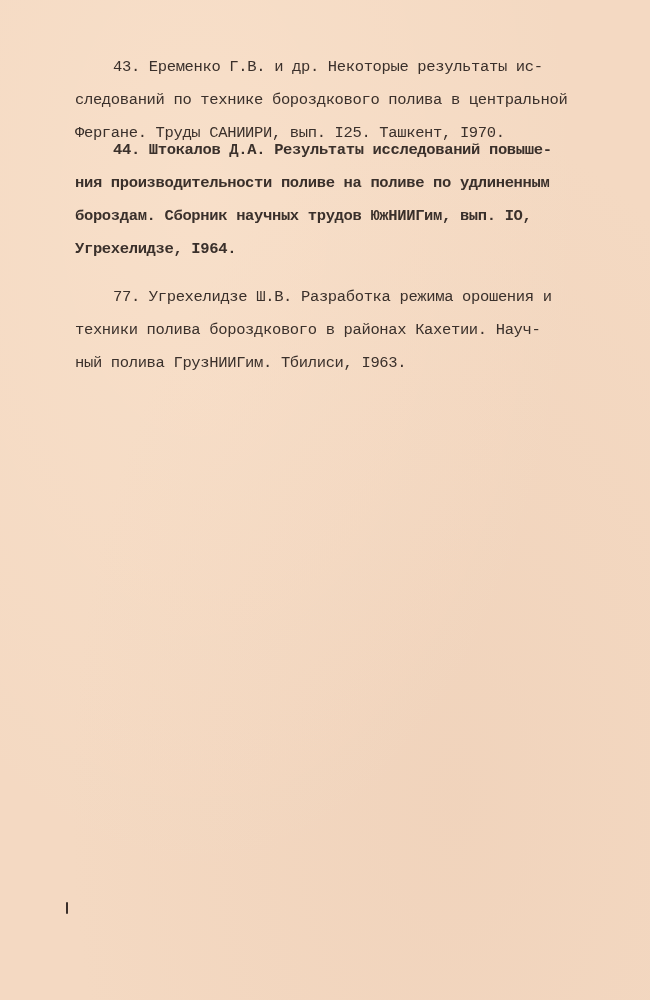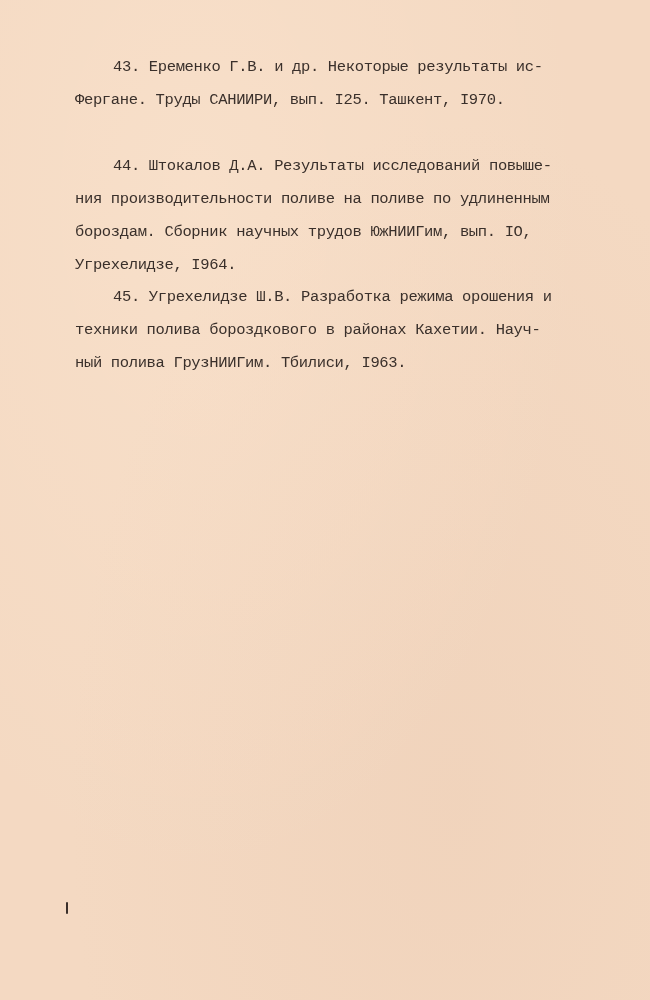--- a/index.html
+++ b/index.html
@@ -35,49 +35,50 @@
       white-space: nowrap;
     }
     .line {
       display: block;
       height: 33px;
     }
     .line.first {
       padding-left: 38px;
     }
     #entry-43 { top: 51px; }
-    #entry-44 { top: 150px; }
+    #entry-44 { top: 134px; font-weight: bold; }
     #entry-45 { top: 281px; }
     .mark {
       position: absolute;
       left: 66px;
       top: 902px;
       width: 2px;
       height: 12px;
       background: #3a2f2a;
       border-radius: 1px;
     }
   </style>
 </head>
 <body>
 
 <div class="page">
 
   <div class="entry" id="entry-43">
     <span class="line first">43. Еременко Г.В. и др. Некоторые результаты ис-</span>
+    <span class="line">следований по технике бороздкового полива в центральной</span>
     <span class="line">Фергане. Труды САНИИРИ, вып. I25. Ташкент, I970.</span>
   </div>
 
   <div class="entry" id="entry-44">
     <span class="line first">44. Штокалов Д.А. Результаты исследований повыше-</span>
     <span class="line">ния производительности поливе на поливе по удлиненным</span>
     <span class="line">бороздам. Сборник научных трудов ЮжНИИГим, вып. IO,</span>
     <span class="line">Угрехелидзе, I964.</span>
   </div>
 
   <div class="entry" id="entry-45">
-    <span class="line first">45. Угрехелидзе Ш.В. Разработка режима орошения и</span>
+    <span class="line first">77. Угрехелидзе Ш.В. Разработка режима орошения и</span>
     <span class="line">техники полива бороздкового в районах Кахетии. Науч-</span>
     <span class="line">ный полива ГрузНИИГим. Тбилиси, I963.</span>
   </div>
 
   <div class="mark"></div>
 </div>
 
 </body></html>

